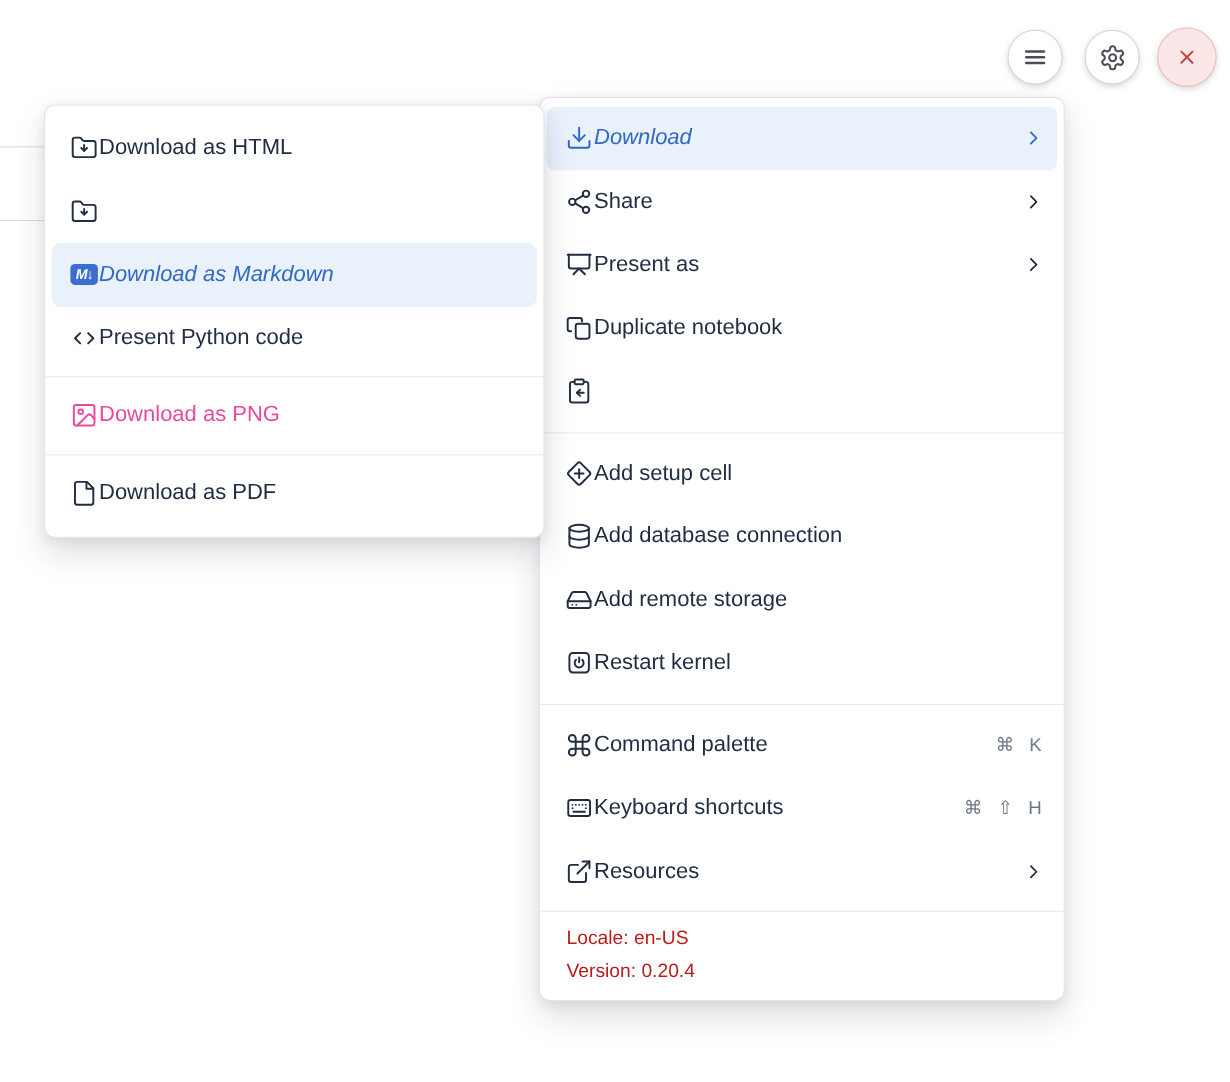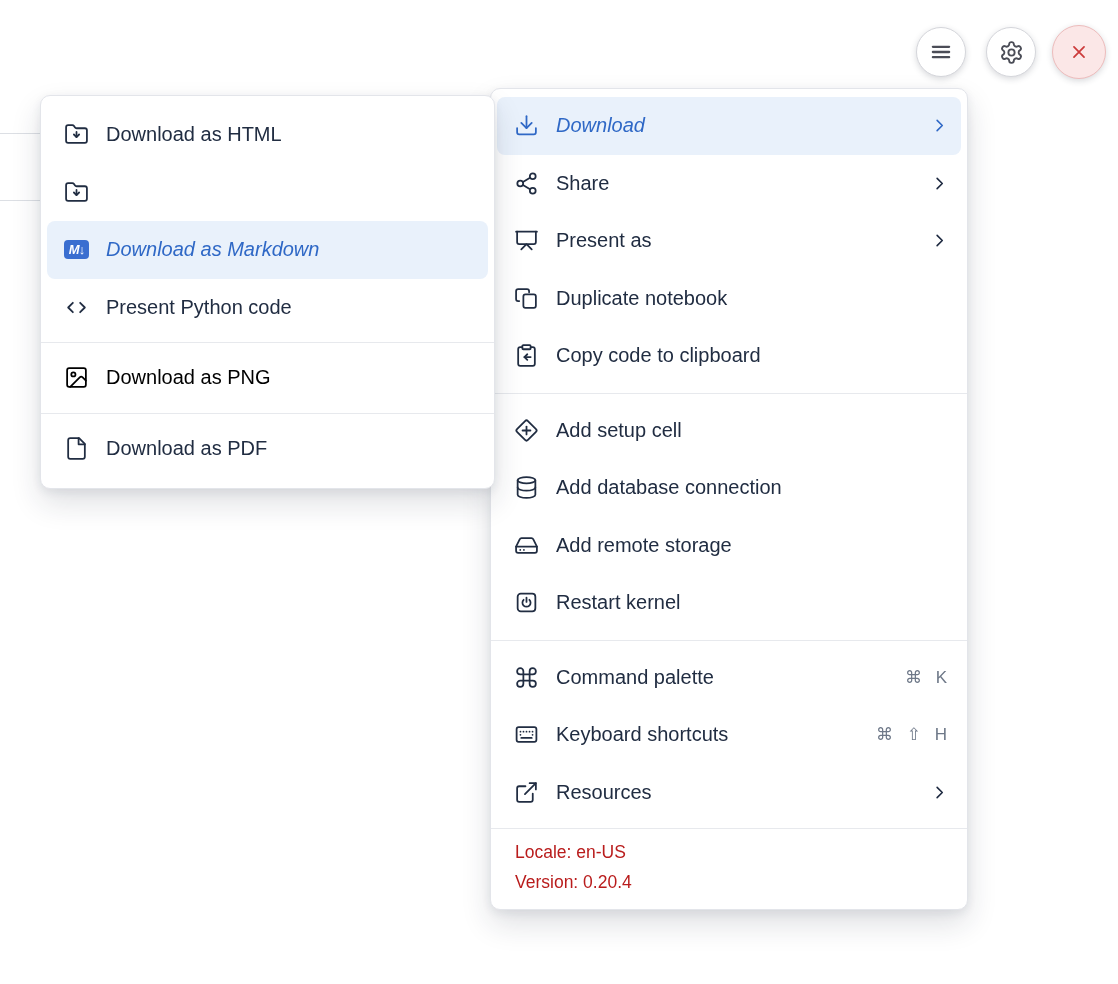--- a/index.html
+++ b/index.html
@@ -14,23 +14,23 @@
     align-items:center; justify-content:center; color:#4b4d57; cursor:pointer; }
   .circle-btn.danger { width:54px; height:54px; background:#fbe7e7; border-color:#edbcbc; color:#cc3b3b; }
 
   
   .menu { position:absolute; background:#fff; border:1px solid #e3e5ea; border-radius:10px;
     box-shadow:0 14px 30px rgba(25,35,60,.14), 0 3px 10px rgba(25,35,60,.08); }
   .sub-menu  { left:40px;  top:95px; width:455px; padding:10px 0 11px; z-index:3; }
   .main-menu { left:490px; top:88px; width:478px; padding:8px 0 0;    z-index:2; }
 
   .menu-item { height:57.5px; margin:0 6px; border-radius:8px; display:flex; align-items:center;
-    gap:17px; padding:0 12px 0 17px; font-size:20px; color:#212d42; cursor:pointer; white-space:nowrap; }
+    gap:1px; padding:0 12px 0 17px; font-size:20px; color:#212d42; cursor:pointer; white-space:nowrap; }
   .menu-item.highlighted { background:#e9f1fb; color:#2f68c6;font-style:italic; }
-  .menu-item.disabled { color:#000000; cursor:default; }
+  .menu-item.disabled { color:#ec4899; cursor:default; }
 
   .mi-icon { width:25px; height:25px; flex:0 0 auto; display:flex; align-items:center; justify-content:center; }
   .mi-icon svg { width:25px; height:25px; }
   .md-badge { width:28px; height:19px; background:#3a6ed0; border-radius:4px; color:#fff;
     font-weight:bold; font-size:13px; display:flex; align-items:center; justify-content:center; letter-spacing:-1px; }
   .mi-label { flex:0 1 auto; }
   .mi-spacer { flex:1 1 auto; }
   .mi-shortcut { color:#6e7888; font-size:17px; letter-spacing:2px; word-spacing:5px; }
   .mi-chevron { width:19px; height:19px; display:flex; color:#1d2940; }
   .menu-item.highlighted .mi-chevron { color:#2f68c6; }
@@ -137,21 +137,20 @@
       </div>
       <div class="menu-item">
         <span class="mi-icon">
           <svg viewBox="0 0 24 24" fill="none" stroke="currentColor" stroke-width="1.7" stroke-linecap="round" stroke-linejoin="round">
             <rect x="8" y="2" width="8" height="4" rx="1"></rect>
             <path d="M8 4H6a2 2 0 0 0-2 2v14a2 2 0 0 0 2 2h12a2 2 0 0 0 2-2V6a2 2 0 0 0-2-2h-2"></path>
             <path d="M16 13.5h-6"></path>
             <path d="m12.8 10.8-2.8 2.7 2.8 2.7"></path>
           </svg>
         </span>
-        <span class="mi-label">Copy code to clipboard</span>
         <span class="mi-spacer"></span>
       </div>
       <div class="menu-sep"></div>
       <div class="menu-item">
         <span class="mi-icon">
           <svg viewBox="0 0 24 24" fill="none" stroke="currentColor" stroke-width="1.7" stroke-linecap="round" stroke-linejoin="round">
             <path d="M2.9 10.6 10.6 2.9a2 2 0 0 1 2.8 0l7.7 7.7a2 2 0 0 1 0 2.8l-7.7 7.7a2 2 0 0 1-2.8 0l-7.7-7.7a2 2 0 0 1 0-2.8Z"></path>
             <path d="M12 8.2v7.6"></path>
             <path d="M8.2 12h7.6"></path>
           </svg>

